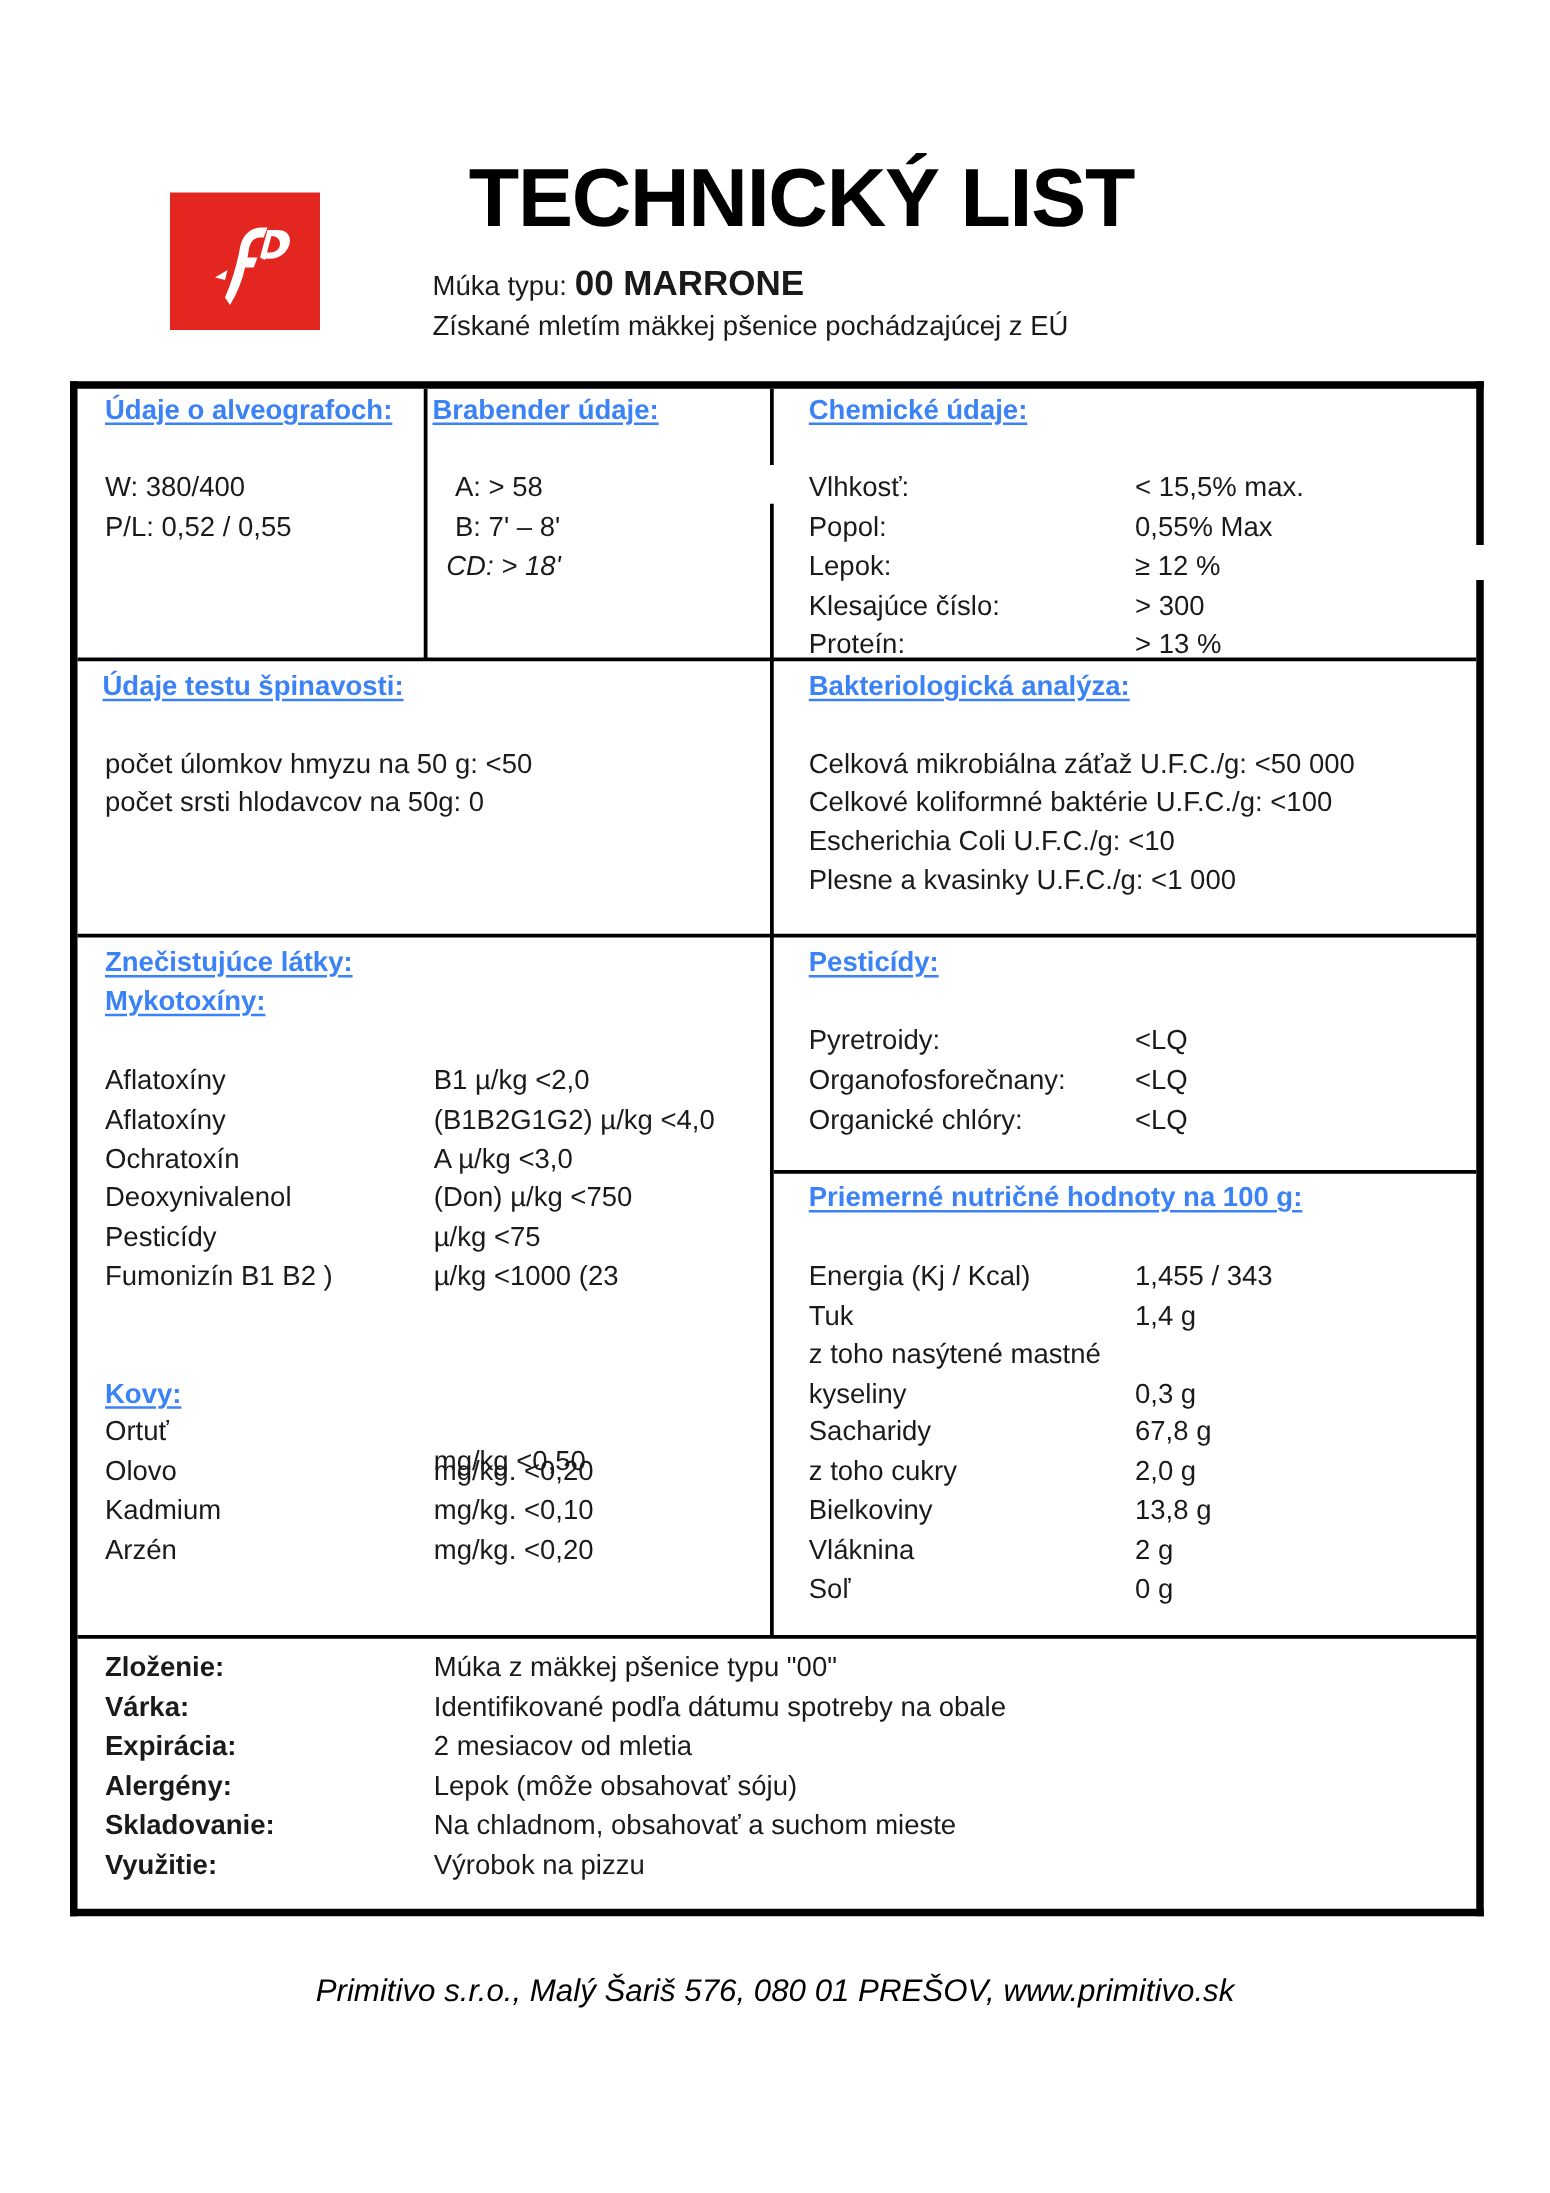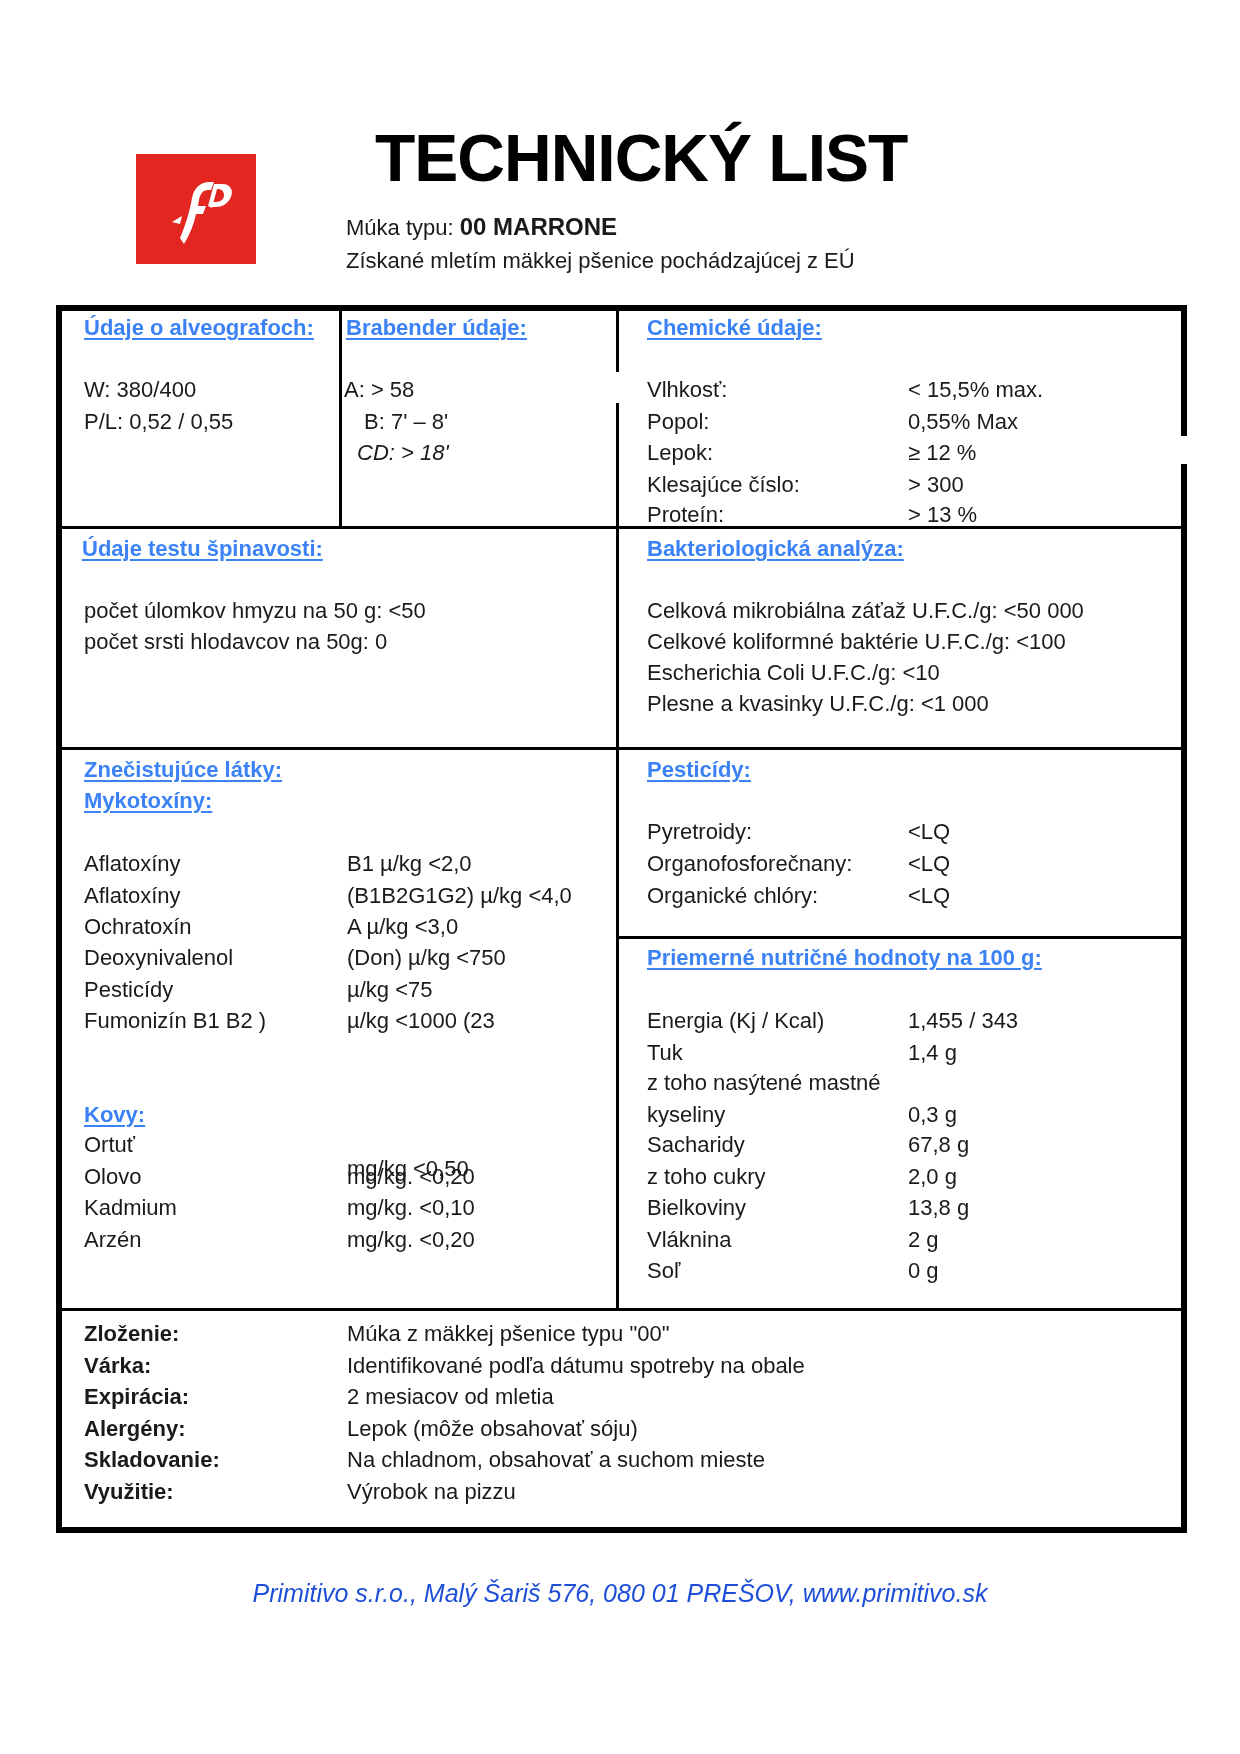--- a/index.html
+++ b/index.html
@@ -7,23 +7,23 @@
          font-family: "Liberation Sans", "DejaVu Sans", sans-serif; color: #1a1a1a; }
   .abs { position: absolute; white-space: nowrap; }
   .t { font-size: 22px; line-height: 26px; }
   .hd { font-size: 22px; line-height: 26px; font-weight: bold; text-decoration: underline; text-underline-offset: 3px; color: #3b82f6; }
   .bd { font-weight: bold; }
   .line { position: absolute; background: #000; }
   #logo { position: absolute; left: 136px; top: 154px; width: 120px; height: 110px; background: #e3261f; }
   #logo svg { position: absolute; left: 0; top: 0; }
   #title { left: 375px; top: 122px; font-size: 66px; line-height: 72px; font-weight: bold; color: #000; letter-spacing: -1px; }
   #subtitle1 { left: 346px; top: 213px; font-size: 22px; line-height: 28px; }
-  #subtitle1 .bd { font-size: 24px; }
+  #subtitle1 .bd { font-size: 28px; }
   #subtitle2 { left: 346px; top: 247px; font-size: 22px; line-height: 28px; }
-  #footer { left: 0; width: 1240px; text-align: center; top: 1578px; font-size: 25px; line-height: 30px; font-style: italic; color: #1d4ed8; }
+  #footer { left: 0; width: 1240px; text-align: center; top: 1578px; font-size: 25px; line-height: 30px; font-style: italic; color: #000000; }
 </style>
 </head>
 <body>
 
 <div id="logo">
   <svg width="120" height="110" viewBox="0 0 120 110">
     <path d="M44 84 C50 70 54 56 56 44 C58 34 64 28 74 28 L78 28 L75 36 L72 36 C67 36 64 40 63 46 L62 52 L70 52 L67 60 L60 60 C58 70 54 80 48 90 Z" fill="#ffffff"></path>
     <path d="M72 52 L78 30 L86 30 C96 30 98 38 94 45 C91 50 86 53 80 53 L76 53 L77 48 L80 48 C85 48 88 45 88 41 C88 37 85 35 82 35 L81 35 L76 54 Z" fill="#ffffff"></path>
     <path d="M36 68 L46 62 L44 70 Z" fill="#ffffff"></path>
   </svg>
@@ -51,21 +51,21 @@
   <div class="line" style="left:62px; top:747px; width:1119px; height:3px;"></div>
   <div class="line" style="left:619px; top:936px; width:562px; height:3px;"></div>
   <div class="line" style="left:62px; top:1308px; width:1119px; height:3px;"></div>
 </div>
 
 <div class="abs hd" style="left:84px; top:315px;">Údaje o alveografoch:</div>
 <div class="abs t" style="left:84px; top:377px;">W: 380/400</div>
 <div class="abs t" style="left:84px; top:409px;">P/L: 0,52 / 0,55</div>
 
 <div class="abs hd" style="left:346px; top:315px;">Brabender údaje:</div>
-<div class="abs t" style="left:344px; top:377px;">A: &gt; 58</div>
+<div class="abs t" style="left:364px; top:377px;">A: &gt; 58</div>
 <div class="abs t" style="left:364px; top:409px;">B: 7' –  8'</div>
 <div class="abs t" style="left:357px; top:440px;font-style:italic;">CD: &gt; 18'</div>
 
 <div class="abs hd" style="left:647px; top:315px;">Chemické údaje:</div>
 <div>
   <div class="abs t" style="left:647px; top:377px;">Vlhkosť:</div>
   <div class="abs t" style="left:908px; top:377px;">&lt; 15,5% max.</div>
   <div class="abs t" style="left:647px; top:409px;">Popol:</div>
   <div class="abs t" style="left:908px; top:409px;">0,55% Max</div>
   <div class="abs t" style="left:647px; top:440px;">Lepok:</div>

